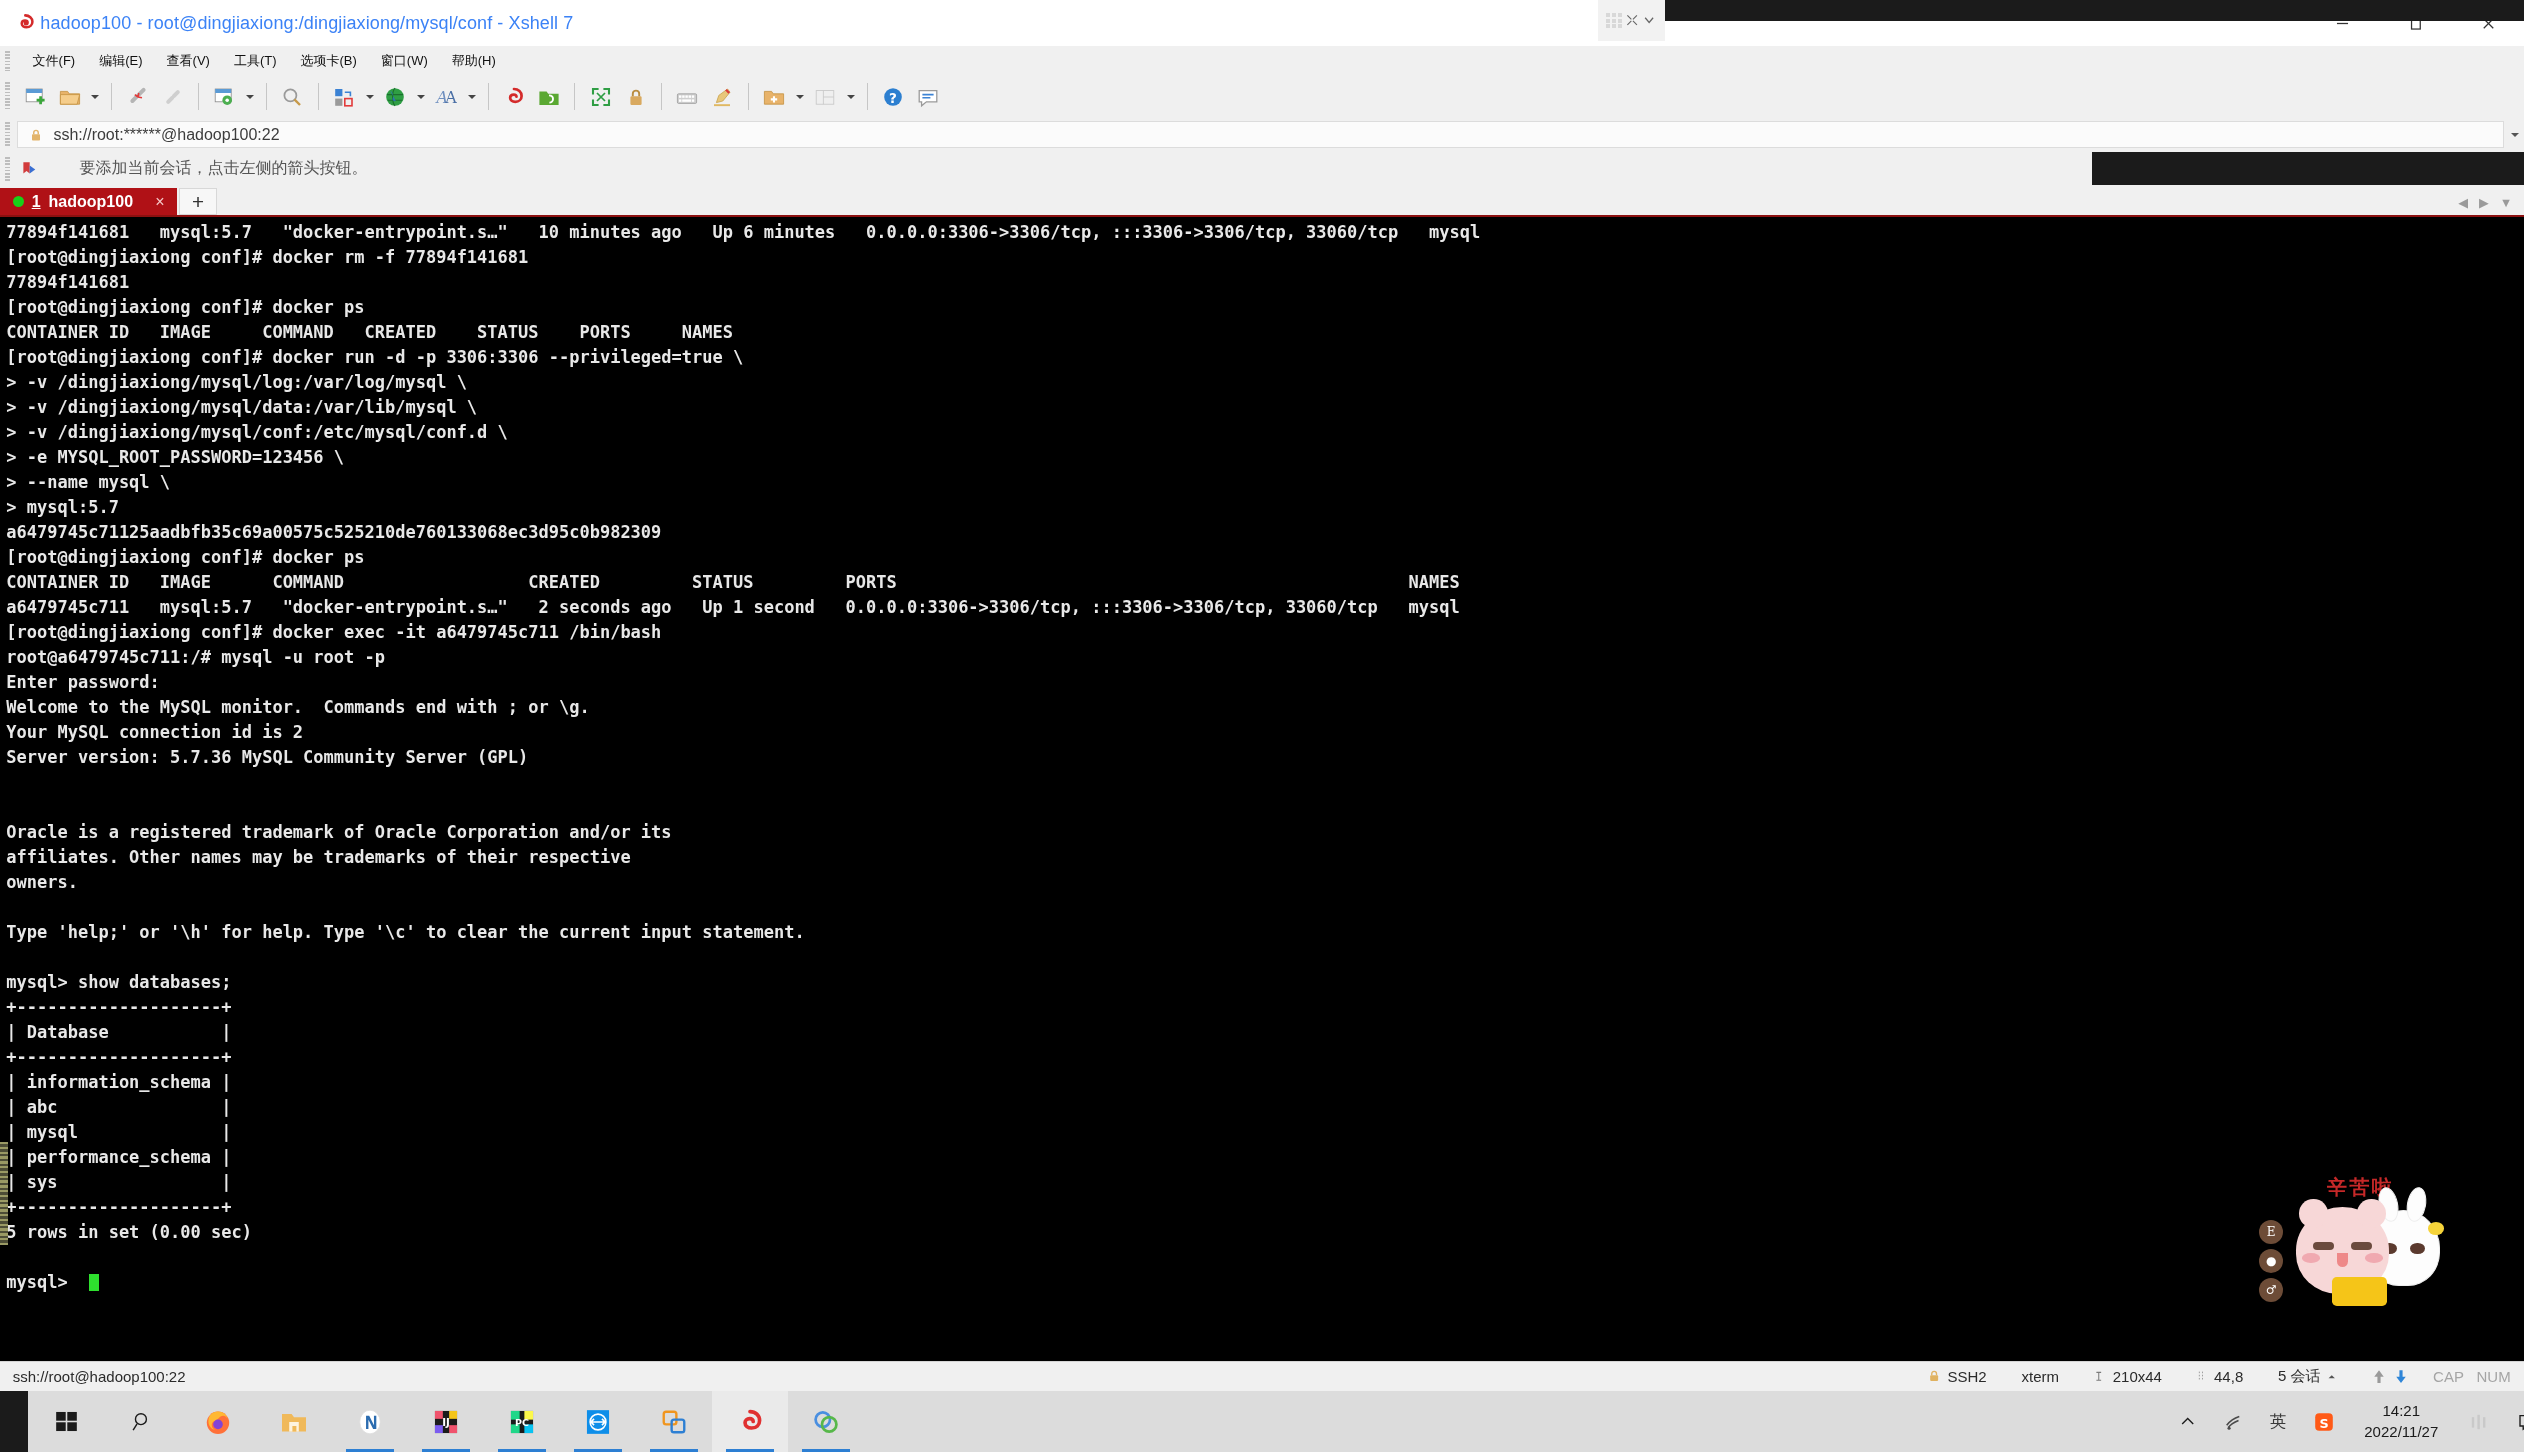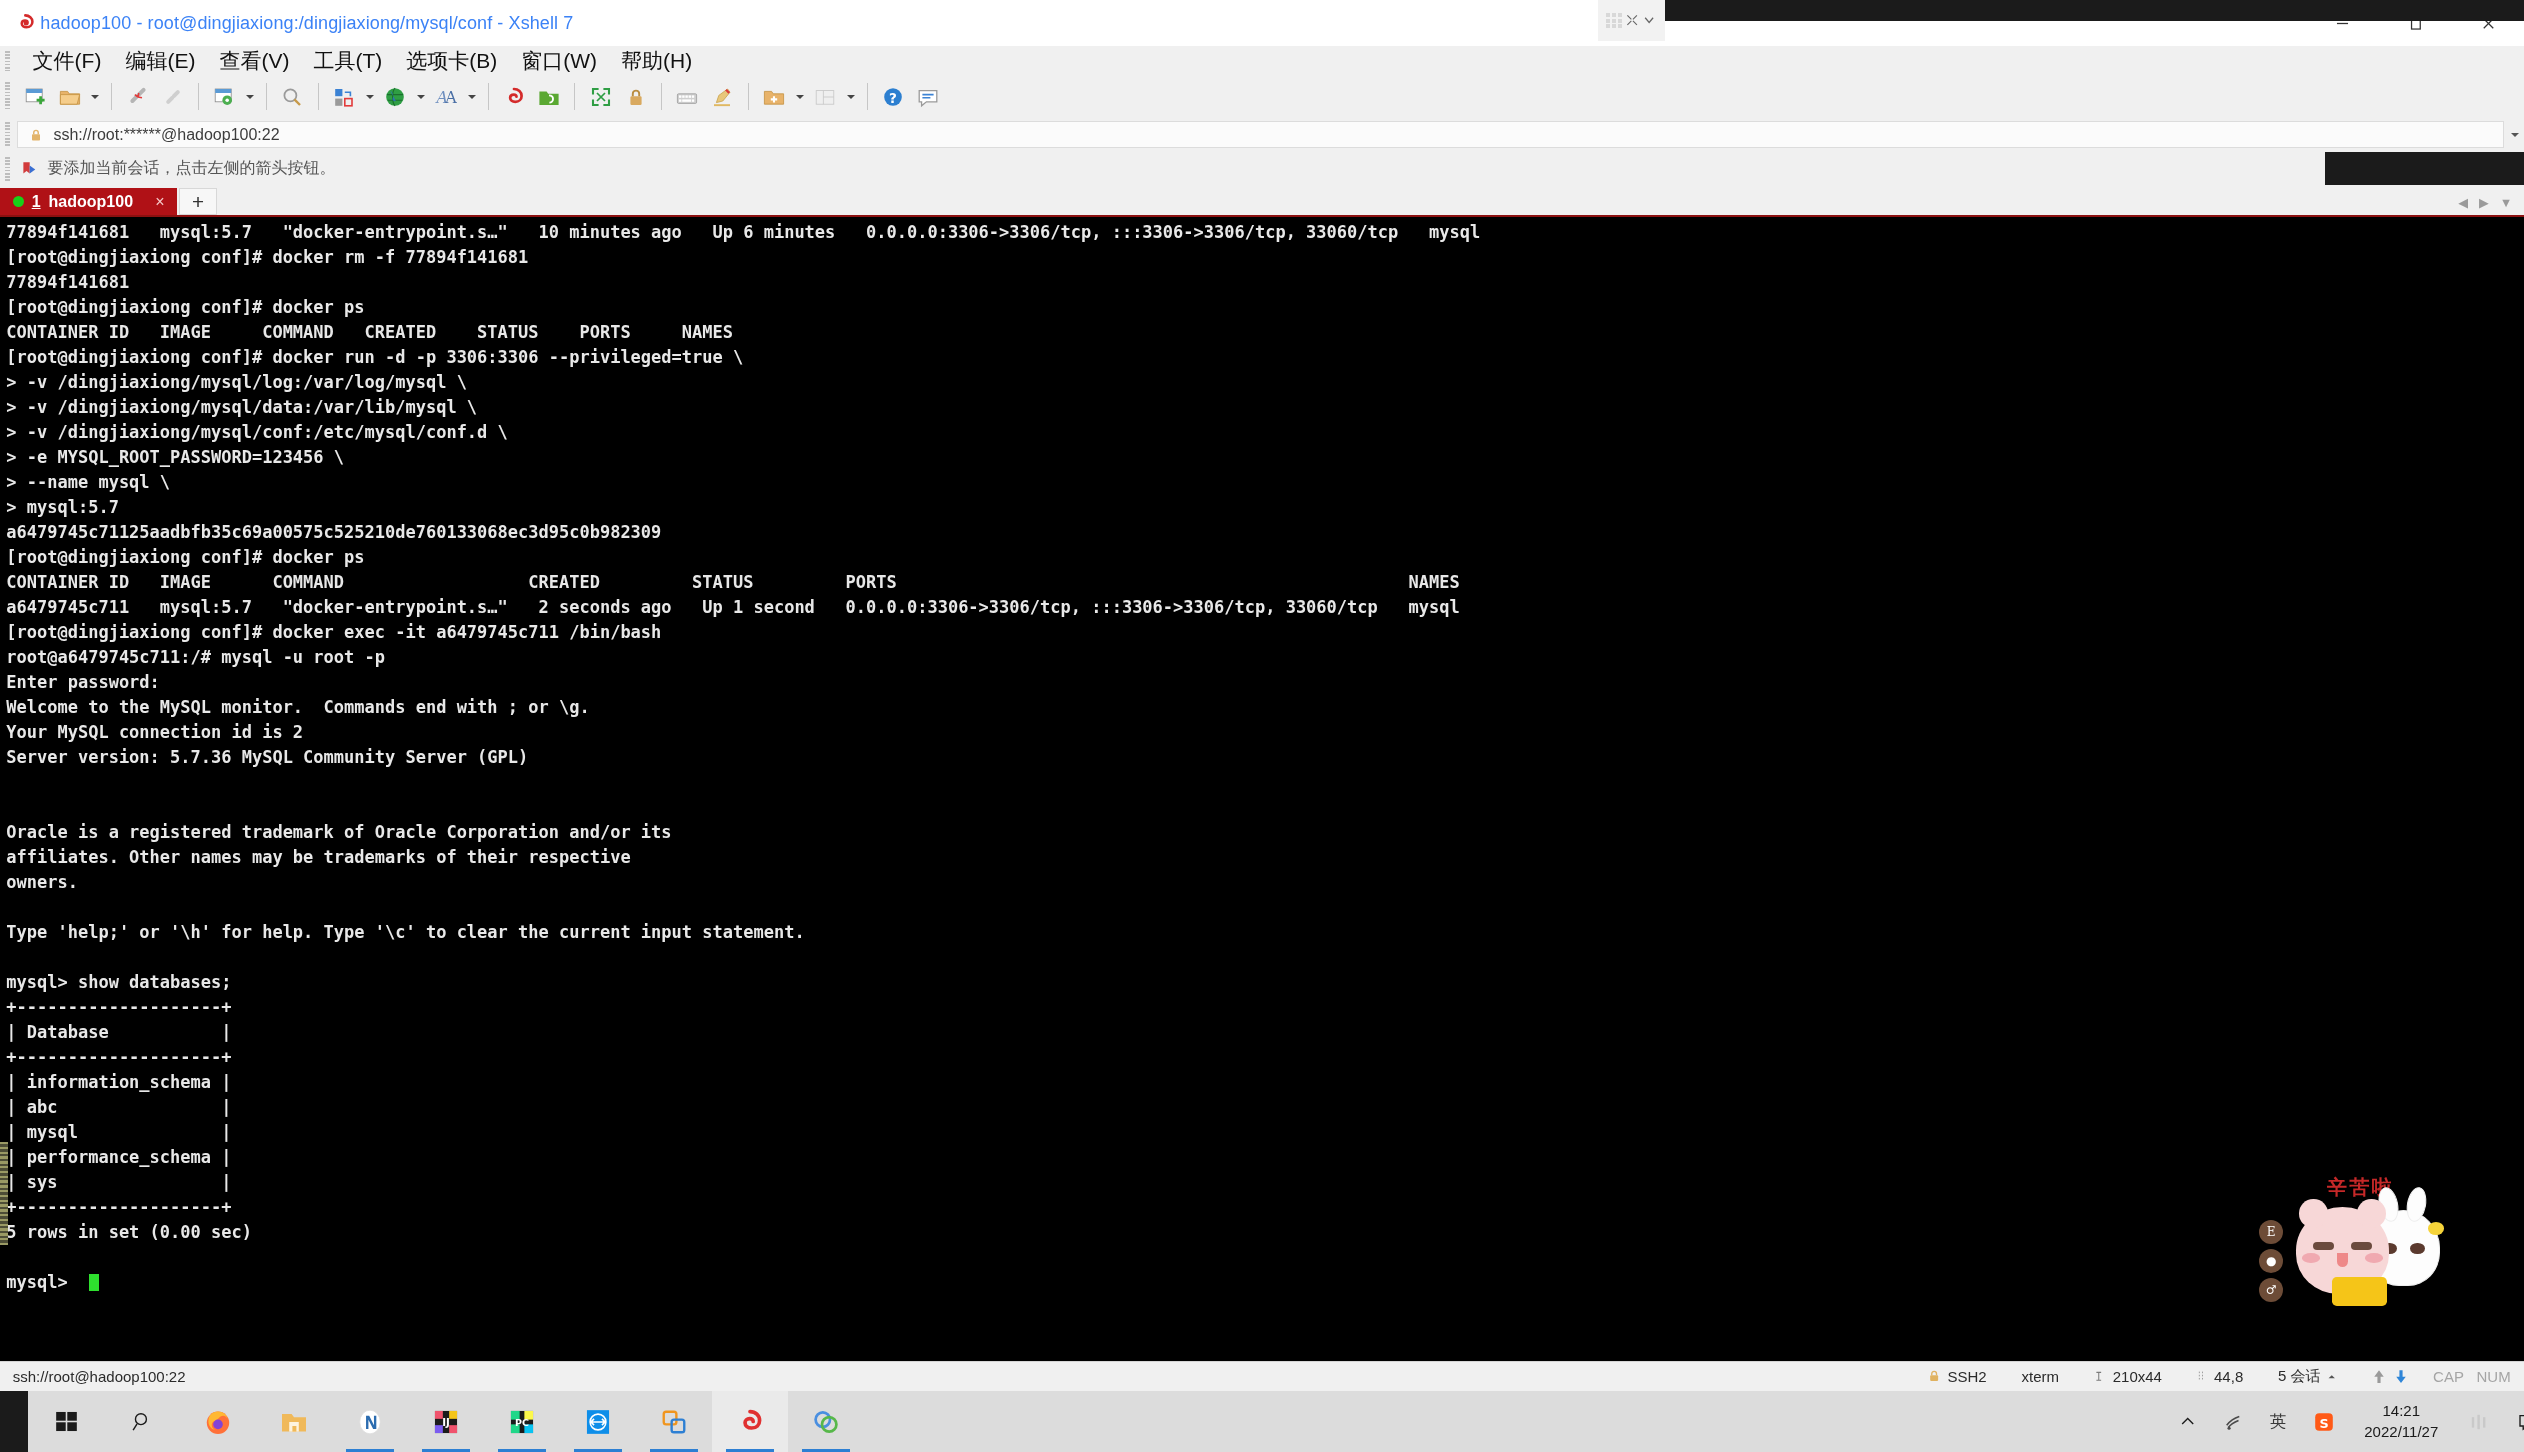--- a/index.html
+++ b/index.html
@@ -46,21 +46,21 @@
   
   .menubar {
     position: absolute; top: 46px; left: 0; width: 2525px; height: 30px;
     background: #f0f0f0; display: flex; align-items: center; padding-left: 20.6px;
   }
   .menubar::before {
     content: ""; position: absolute; left: 4.8px; top: 4.8px; width: 4.8px; height: 20.6px;
     background-image: repeating-linear-gradient(to bottom, #bdbdbd 0 1.6px, transparent 1.6px 3.2px);
   }
   .menu-item {
-    font-size: 21px; color: #111; padding: 3.2px 12px; white-space: nowrap;
+    font-size: 13px; color: #111; padding: 3.2px 12px; white-space: nowrap;
   }
 
   
   .toolbar {
     position: absolute; top: 76px; left: 0; width: 2525px; height: 41px;
     background: #f0f0f0; display: flex; align-items: center; padding-left: 17.4px;
   }
   .toolbar::before {
     content: ""; position: absolute; left: 4.8px; top: 6.3px; width: 4.8px; height: 28.5px;
     background-image: repeating-linear-gradient(to bottom, #bdbdbd 0 1.6px, transparent 1.6px 3.2px);
@@ -95,22 +95,22 @@
   .addr-caret {
     width: 20.6px; height: 33px; display:flex; align-items:center; justify-content:center;
   }
   .addr-caret::after {
     content:""; border-left:4px solid transparent; border-right:4px solid transparent;
     border-top:4.8px solid #555;
   }
 
   
   .hintbar {
-    position: absolute; top: 152px; left: 0; width: 2325px; height: 33px;
-    background: #f0f0f0; display: flex; align-items: center; padding-left: 20.6px;
+    position: absolute; top: 152px; left: 0; width: 2092px; height: 33px;
+    background: #f0f0f0; display: flex; align-items: center; padding-left: 20.6px; gap: 32px;
   }
   .hintbar::before {
     content: ""; position: absolute; left: 4.8px; top: 4.8px; width: 4.8px; height: 24px;
     background-image: repeating-linear-gradient(to bottom, #bdbdbd 0 1.6px, transparent 1.6px 3.2px);
   }
   .hint-text { font-size: 16px; color: #555; margin-left: 9.5px; }
 
   
   .tabstrip {
     position: absolute; top: 185px; left: 0; width: 2525px; height: 30px;

